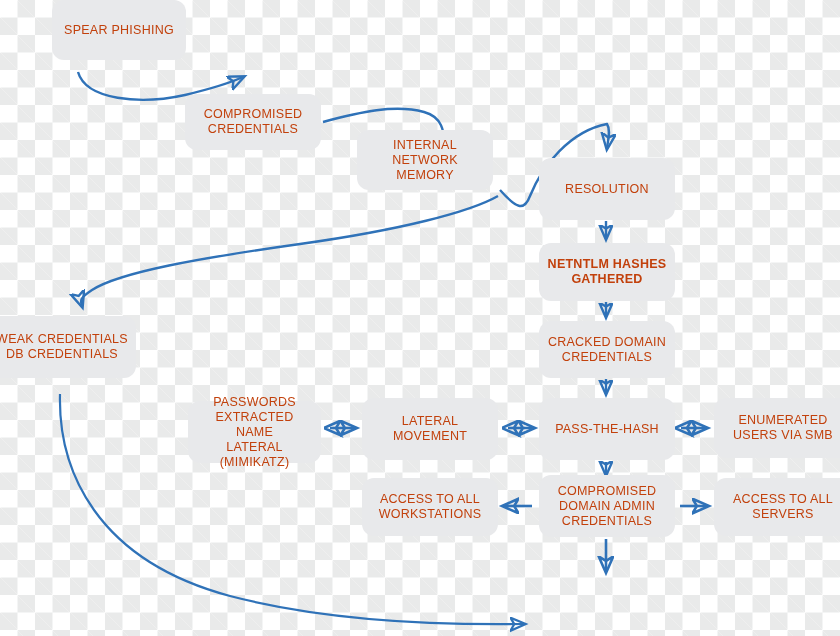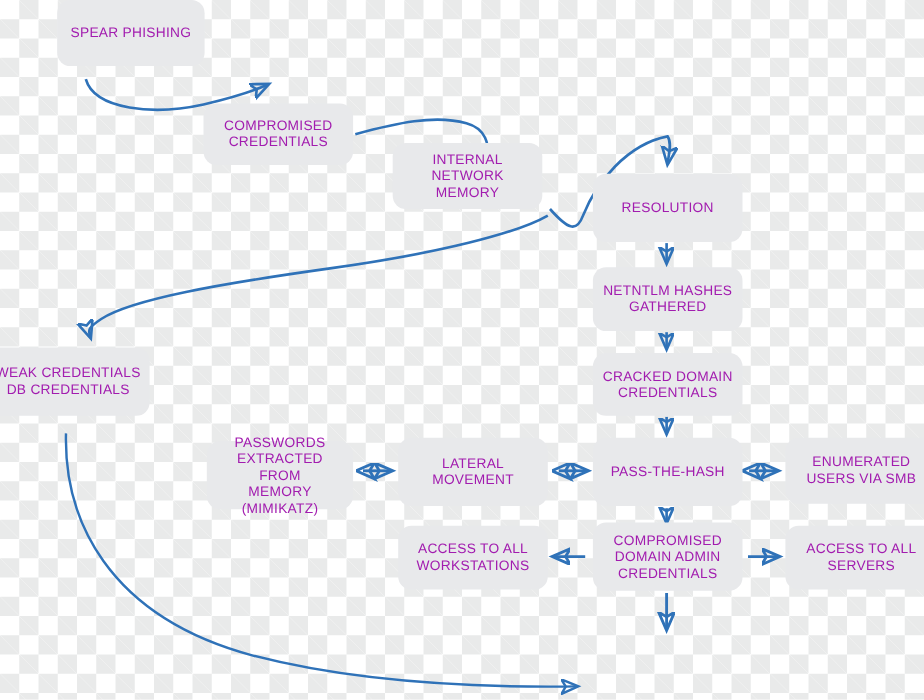--- a/index.html
+++ b/index.html
@@ -19,21 +19,21 @@
 
   .node{
     position:absolute;
     box-sizing:border-box;
     background:#e8e9eb;
     border-radius:12px;
     display:flex;
     align-items:center;
     justify-content:center;
     text-align:center;
-    color:#a21caf;
+    color:#c2410c;
     font-size:12.5px;
     line-height:15px;
     letter-spacing:.25px;
     padding:4px 8px;
     z-index:2;
   }
   .node.danger{
     background:#cc2200;
     color:#ffffff;
     border-radius:9px;
@@ -106,21 +106,21 @@
       <span>MEMORY</span>
     </div>
   </div>
 
   <div class="node" style="left:539px;top:158px;width:136px;height:62px;">
     <div>
       <span>RESOLUTION</span>
     </div>
   </div>
 
-  <div class="node" style="left:539px;top:243px;width:136px;height:58px;">
+  <div class="node" style="left:539px;top:243px;width:136px;height:58px;font-weight:bold;">
     <div>
       <span>NETNTLM HASHES</span>
       <span>GATHERED</span>
     </div>
   </div>
 
   <div class="node" style="left:539px;top:321px;width:136px;height:57px;">
     <div>
       <span>CRACKED DOMAIN</span>
       <span>CREDENTIALS</span>
@@ -130,22 +130,22 @@
   <div class="node" style="left:-12px;top:316px;width:148px;height:62px;">
     <div>
       <span>WEAK CREDENTIALS</span>
       <span>DB CREDENTIALS</span>
     </div>
   </div>
 
   <div class="node" style="left:188px;top:382px;width:133px;height:62px;margin-top:19px;">
     <div>
       <span>PASSWORDS</span>
-      <span>EXTRACTED FROM</span>
-      <span>MEMORY (MIMIKATZ)</span>
+      <span>EXTRACTED NAME</span>
+      <span>LATERAL (MIMIKATZ)</span>
     </div>
   </div>
 
   <div class="node" style="left:539px;top:398px;width:136px;height:62px;">
     <span>PASS-THE-HASH</span>
   </div>
 
   <div class="node" style="left:362px;top:398px;width:136px;height:62px;">
     <span>LATERAL MOVEMENT</span>
   </div>

